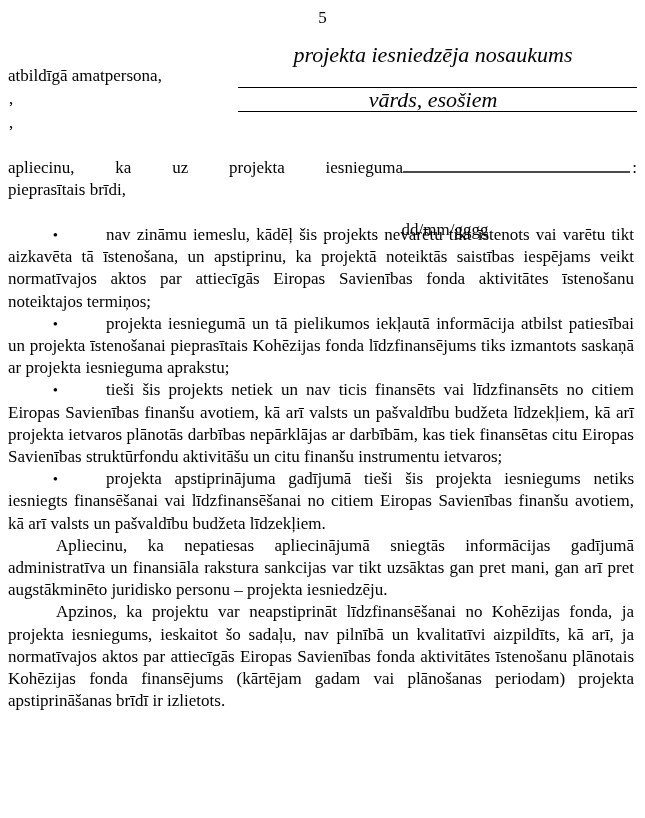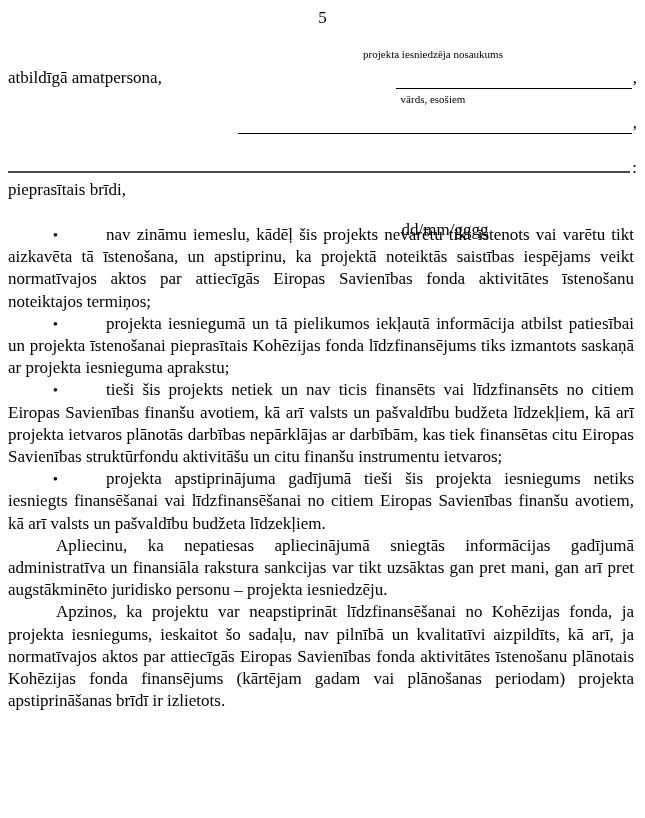--- a/index.html
+++ b/index.html
@@ -34,34 +34,35 @@
 
   
   .header-block {
     position: absolute;
     top: 44px;
     left: 8px;
     width: 629px;
   }
 
   .caption {
-    font-size: 11px;
+    font-style: italic;
+    font-size: 22px;
     line-height: 21px;
     text-align: center;
   }
   .caption-wide {
     margin-left: 230px;
     width: 390px;
   }
 
   .line-row {
     display: flex;
-    align-items: flex-end;
     height: 24px;
     position: relative;
+    flex-direction: column;
   }
   .line-label {
     font-size: 17px;
     line-height: 22px;
     white-space: nowrap;
     padding-right: 4px;
   }
   .rule-fill {
     flex: 1 1 auto;
   }
@@ -176,20 +177,27 @@
     <div class="line-row">
       <span class="rule-fill rule rule-indent"></span>
       <span class="trail-comma">,</span>
     </div>
 
 
   </div>
 
   <div class="confirm-block">
     <div class="confirm-line1">
+      <span class="confirm-words">
+        <span>apliecinu,</span>
+        <span>ka</span>
+        <span>uz</span>
+        <span>projekta</span>
+        <span>iesnieguma</span>
+      </span>
       <span class="confirm-rule"></span>
       <span class="confirm-colon">:</span>
     </div>
     <div class="confirm-line2">pieprasītais brīdi,</div>
     <div class="date-caption">dd/mm/gggg</div>
   </div>
 
   <div class="body-block">
 
     <p class="bullet-para"><span class="bullet-lead"><span class="bullet-dot">•</span></span><span>nav zināmu iemeslu, kādēļ šis projekts nevarētu tikt īstenots vai varētu tikt aizkavēta tā īstenošana, un apstiprinu, ka projektā noteiktās saistības iespējams veikt normatīvajos aktos par attiecīgās Eiropas Savienības fonda aktivitātes īstenošanu noteiktajos termiņos;</span></p>

